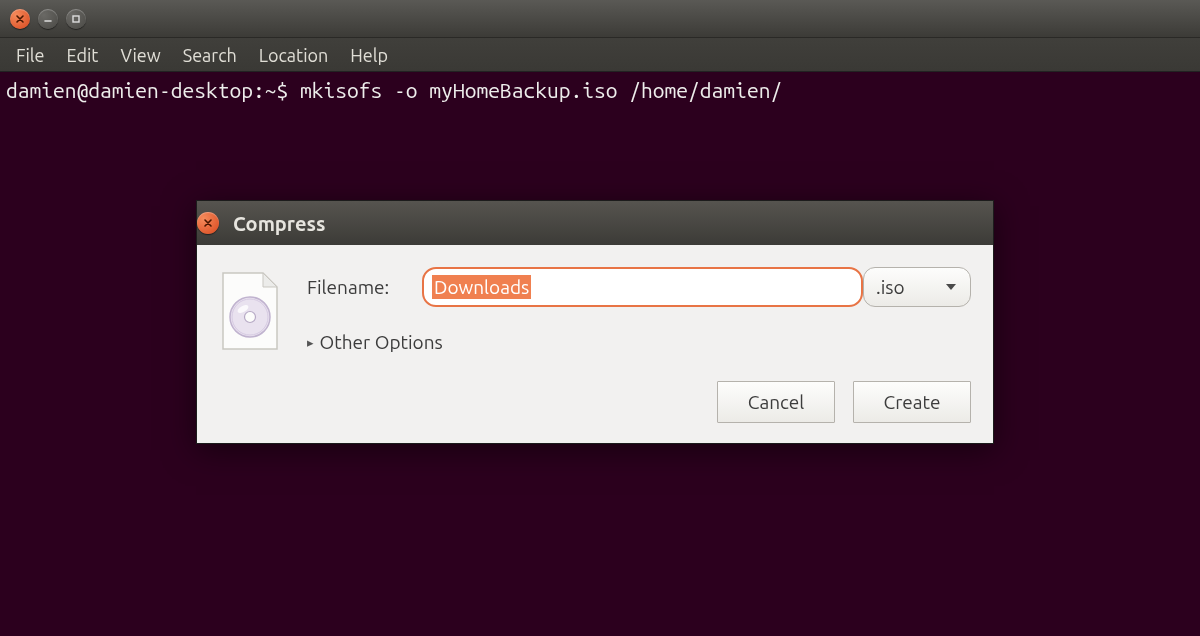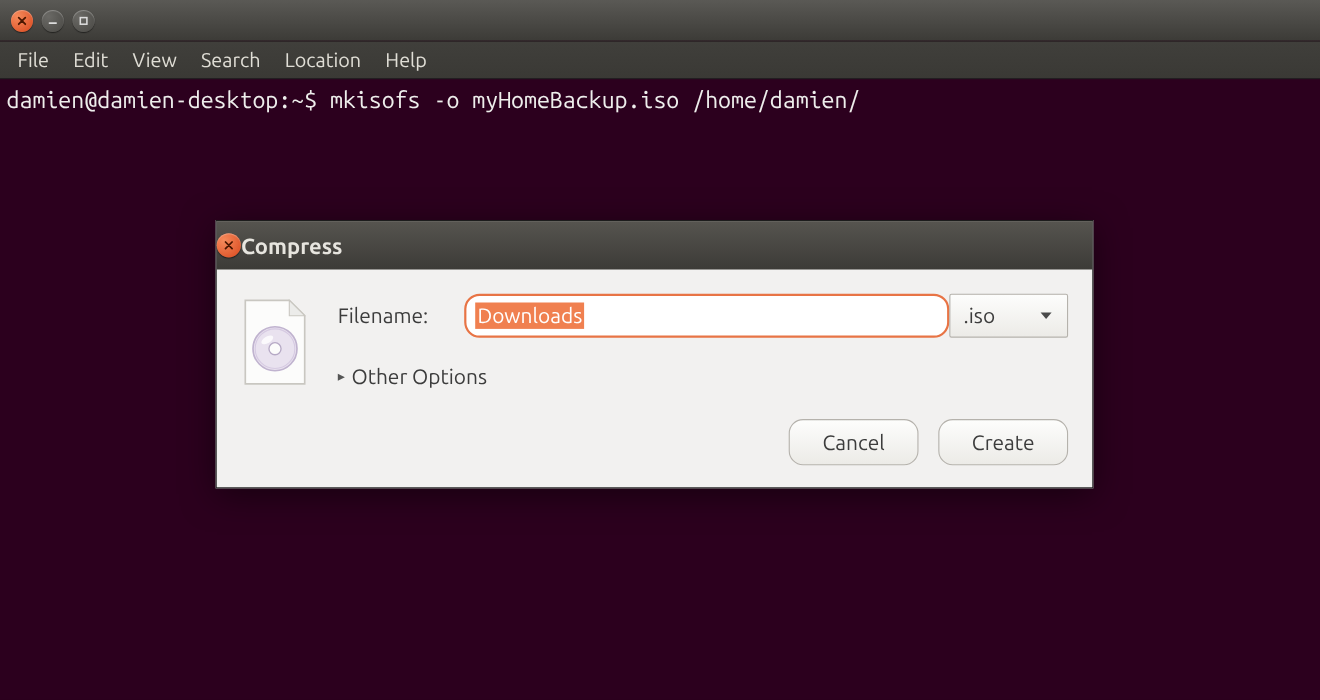--- a/index.html
+++ b/index.html
@@ -75,20 +75,21 @@
     background: #f2f1f0;
     border: 1px solid #1c1c1c;
     box-shadow: 0 6px 30px rgba(0,0,0,0.5);
   }
   .dialog-titlebar {
     height: 44px;
     background: linear-gradient(to bottom, #56544f 0%, #3c3b37 100%);
     display: flex;
     align-items: center;
     padding: 0 0;
+    gap: 14px;
   }
   .dialog-titlebar .win-btn { width: 22px; height: 22px; }
   .dialog-title {
     color: #e7e5df;
     font-weight: bold;
     font-size: 20px;
   }
   .dialog-body {
     padding: 22px 22px 20px 22px;
   }
@@ -128,21 +129,21 @@
   .text-input-selection {
     background: #f08050;
     color: #fff;
     padding: 1px 2px;
   }
   .ext-select {
     width: 108px;
     height: 40px;
     margin-left: 0;
     border: 1px solid #b5b2ac;
-    border-radius: 2px;
+    border-radius: 12px;
     background: linear-gradient(to bottom, #fdfdfc, #ecebe7);
     display: flex;
     align-items: center;
     justify-content: space-between;
     padding: 0 12px;
     font-size: 19px;
     color: #3c3c3c;
   }
   .location-select {
     flex: 1;
@@ -175,21 +176,21 @@
   .expander .tri { font-size: 13px; color: #555; }
   .button-row {
     display: flex;
     justify-content: flex-end;
     gap: 18px;
   }
   .btn {
     min-width: 118px;
     height: 42px;
     border: 1px solid #b5b2ac;
-    border-radius: 13px;
+    border-radius: 1px;
     background: linear-gradient(to bottom, #fdfdfc, #ecebe7);
     font-size: 19px;
     color: #3c3c3c;
     display: flex;
     align-items: center;
     justify-content: center;
     cursor: default;
   }
 </style>
 </head>

